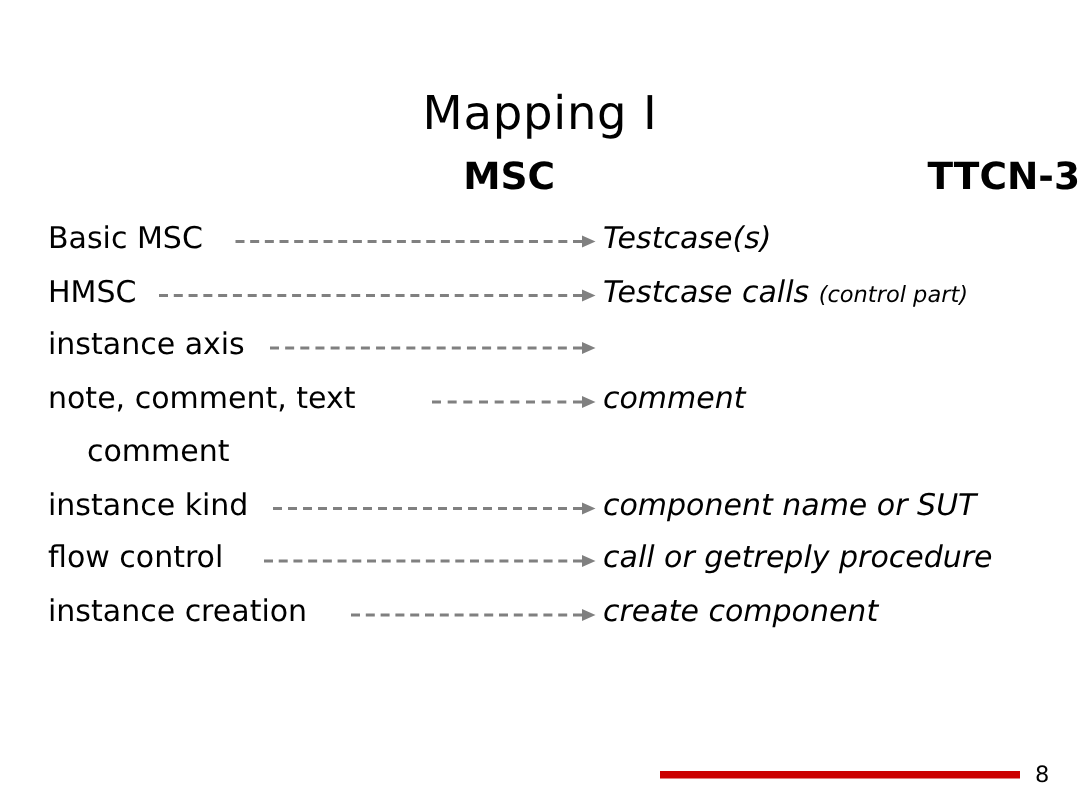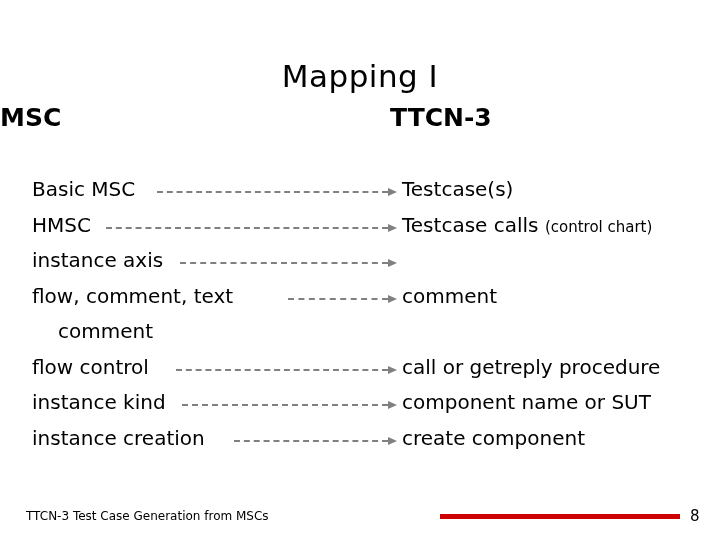--- a/index.html
+++ b/index.html
@@ -36,30 +36,29 @@
   }
 
   
   .col-head {
     position: absolute;
     font-size: 25px;
     font-weight: bold;
     line-height: 1.1;
     white-space: nowrap;
   }
-  .col-head-left  { top: 104px; left: 0;   width: 370px; text-align: left; }
-  .col-head-right { top: 104px; left: 390px; width: 330px; text-align: left; }
+  .col-head-left  { top: 104px; left: 0;   width: 370px; text-align: right; }
+  .col-head-right { top: 104px; left: 390px; width: 330px; text-align: right; }
 
   
   .map-table {
     position: absolute;
     top: 145px;
     left: 0;
     width: 720px;
-    margin-top: 31px;
   }
   .map-row {
     position: relative;
     height: 35.5px;
   }
   .map-left {
     position: absolute;
     left: 32px;
     top: 0;
     font-size: 20px;
@@ -69,20 +68,21 @@
   .map-left.indent {
     left: 58px;
   }
   .map-right {
     position: absolute;
     left: 402px;
     top: 0;
     font-size: 20px;
     line-height: 26px;
     white-space: nowrap;
+    font-style: italic;
   }
   .map-right.indent {
     left: 428px;
   }
   .sub-note {
     font-size: 15px;
   }
 
   
   .arrow {
@@ -155,65 +155,64 @@
           <div class="head" style="border-left-color: rgb(128, 128, 128);"></div>
         </div>
         <div class="map-right"><span>Testcase(s)</span></div>
       </div>
       <div class="map-row">
         <div class="map-left">HMSC</div>
         <div class="arrow" style="left: 106px; width: 291px;">
           <div class="shaft" style="border-top-color: rgb(128, 128, 128);"></div>
           <div class="head" style="border-left-color: rgb(128, 128, 128);"></div>
         </div>
-        <div class="map-right"><span>Testcase calls</span> <span class="sub-note">(control chart)</span></div>
+        <div class="map-right"><span>Testcase calls</span> <span class="sub-note">(control part)</span></div>
       </div>
       <div class="map-row">
         <div class="map-left">instance axis</div>
         <div class="arrow" style="left: 180px; width: 217px;">
           <div class="shaft" style="border-top-color: rgb(128, 128, 128);"></div>
           <div class="head" style="border-left-color: rgb(128, 128, 128);"></div>
         </div>
       </div>
       <div class="map-row">
-        <div class="map-left">flow, comment, text</div>
+        <div class="map-left">note, comment, text</div>
         <div class="arrow" style="left: 288px; width: 109px;">
           <div class="shaft" style="border-top-color: rgb(128, 128, 128);"></div>
           <div class="head" style="border-left-color: rgb(128, 128, 128);"></div>
         </div>
         <div class="map-right"><span>comment</span></div>
       </div>
       <div class="map-row">
         <div class="map-left indent">comment</div>
+      </div>
+      <div class="map-row">
+        <div class="map-left">instance kind</div>
+        <div class="arrow" style="left: 182px; width: 215px;">
+          <div class="shaft" style="border-top-color: rgb(128, 128, 128);"></div>
+          <div class="head" style="border-left-color: rgb(128, 128, 128);"></div>
+        </div>
+        <div class="map-right"><span>component name or SUT</span></div>
       </div>
       <div class="map-row">
         <div class="map-left">flow control</div>
         <div class="arrow" style="left: 176px; width: 221px;">
           <div class="shaft" style="border-top-color: rgb(128, 128, 128);"></div>
           <div class="head" style="border-left-color: rgb(128, 128, 128);"></div>
         </div>
         <div class="map-right"><span>call or getreply procedure</span></div>
       </div>
       <div class="map-row">
-        <div class="map-left">instance kind</div>
-        <div class="arrow" style="left: 182px; width: 215px;">
-          <div class="shaft" style="border-top-color: rgb(128, 128, 128);"></div>
-          <div class="head" style="border-left-color: rgb(128, 128, 128);"></div>
-        </div>
-        <div class="map-right"><span>component name or SUT</span></div>
-      </div>
-      <div class="map-row">
         <div class="map-left">instance creation</div>
         <div class="arrow" style="left: 234px; width: 163px;">
           <div class="shaft" style="border-top-color: rgb(128, 128, 128);"></div>
           <div class="head" style="border-left-color: rgb(128, 128, 128);"></div>
         </div>
         <div class="map-right"><span>create component</span></div>
       </div>
     </div>
 
-  <div class="footer-text">TTCN-3 Test Case Generation from MSCs</div>
 
   <div class="footer-bar" style="background: rgb(204, 0, 0);"></div>
 
   <div class="footer-page">8</div>
 
 </div>
 
 </body></html>

